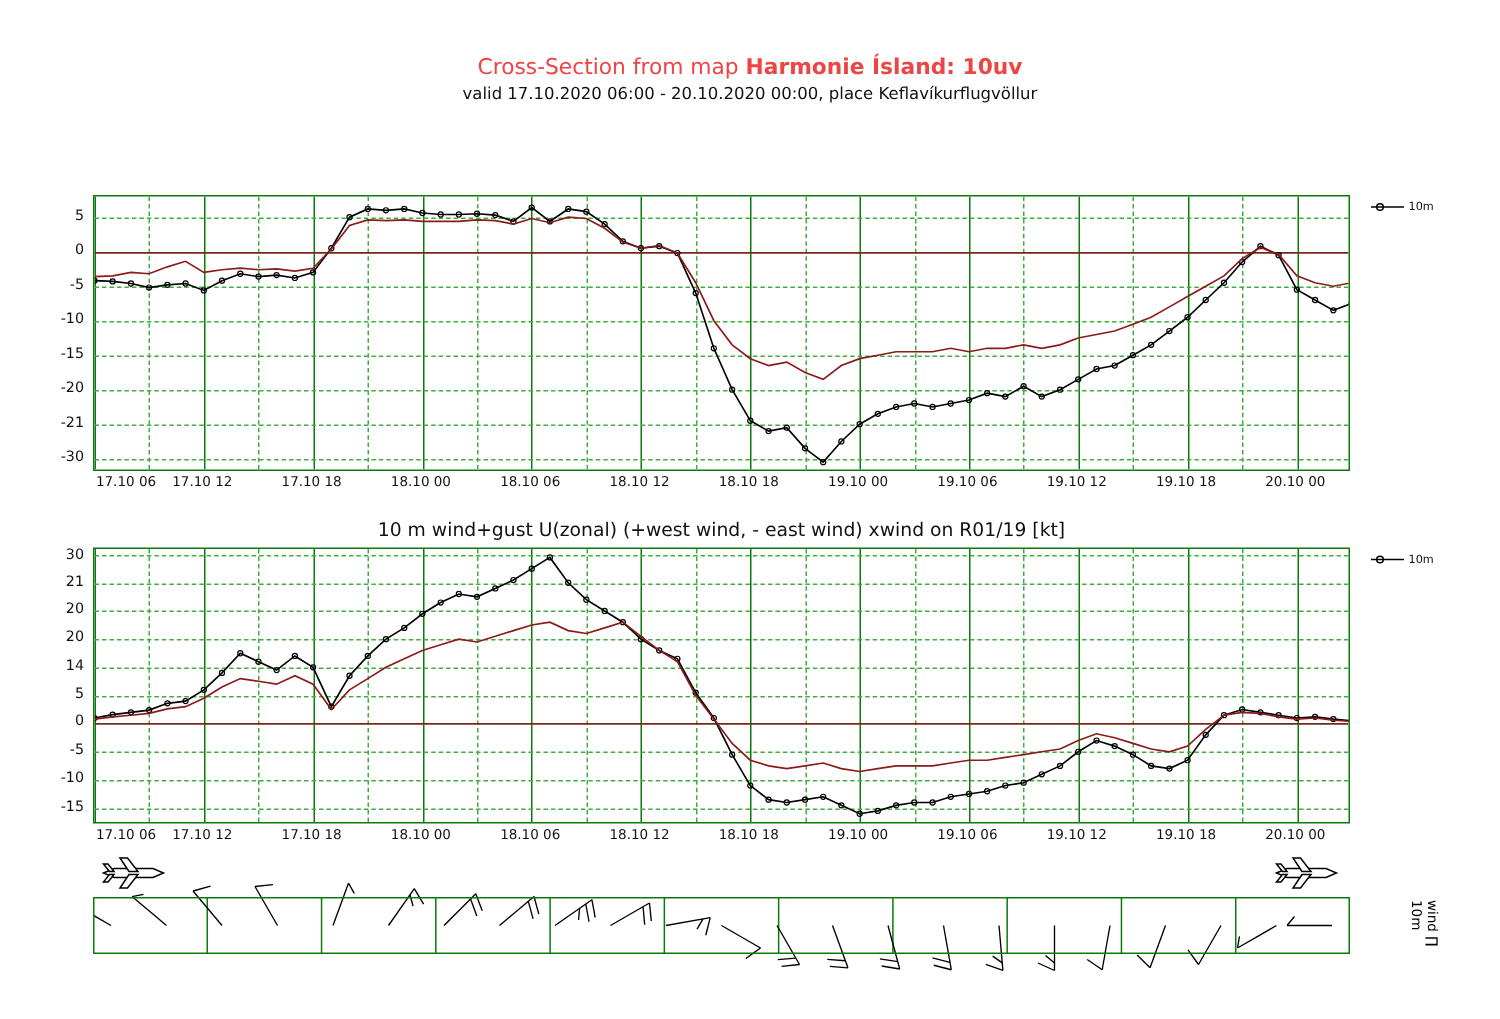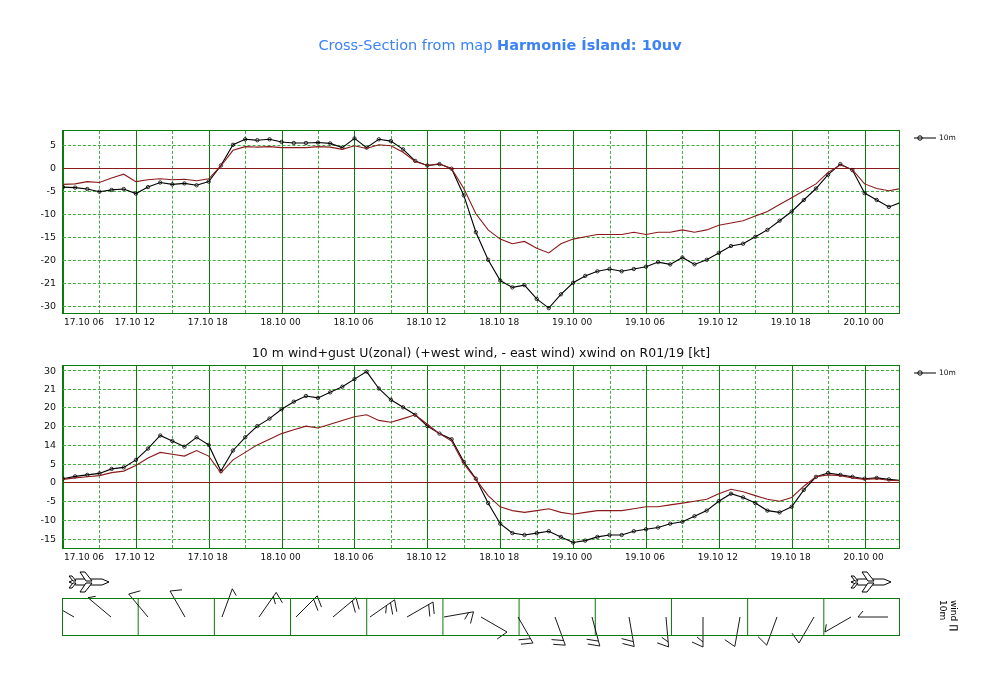--- a/index.html
+++ b/index.html
@@ -25,21 +25,21 @@
   .title-block {
     position: absolute;
     left: 0;
     top: 36px;
     width: 1000px;
     text-align: center;
   }
   .title-main {
     font-size: 14.5px;
     line-height: 18px;
-    color: #3b82f6;
+    color: #ef4444;
   }
   .title-main b { font-weight: bold; }
   .title-sub {
     font-size: 11px;
     line-height: 14px;
     color: #111;
     margin-top: 2px;
   }
 
   
@@ -139,20 +139,21 @@
 </style>
 </head>
 <body>
 
 <div id="page">
 
   <div class="title-block">
     <div class="title-main">
       <span>Cross-Section from map </span><b>Harmonie Ísland: 10uv</b>
     </div>
+    <div class="title-sub">valid 17.10.2020 06:00 - 20.10.2020 00:00, place Keflavíkurflugvöllur</div>
   </div>
 
   <div class="panel" style="left:62px; top:130px; width:838px; height:184px;">
     <div class="plot" id="plot-v" style="width:838px; height:184px;">
         <div class="grid-v" style="left: 0px;"></div>
         <div class="grid-v dash" style="left: 36.4348px;"></div>
         <div class="grid-v" style="left: 72.8696px;"></div>
         <div class="grid-v dash" style="left: 109.304px;"></div>
         <div class="grid-v" style="left: 145.739px;"></div>
         <div class="grid-v dash" style="left: 182.174px;"></div>

